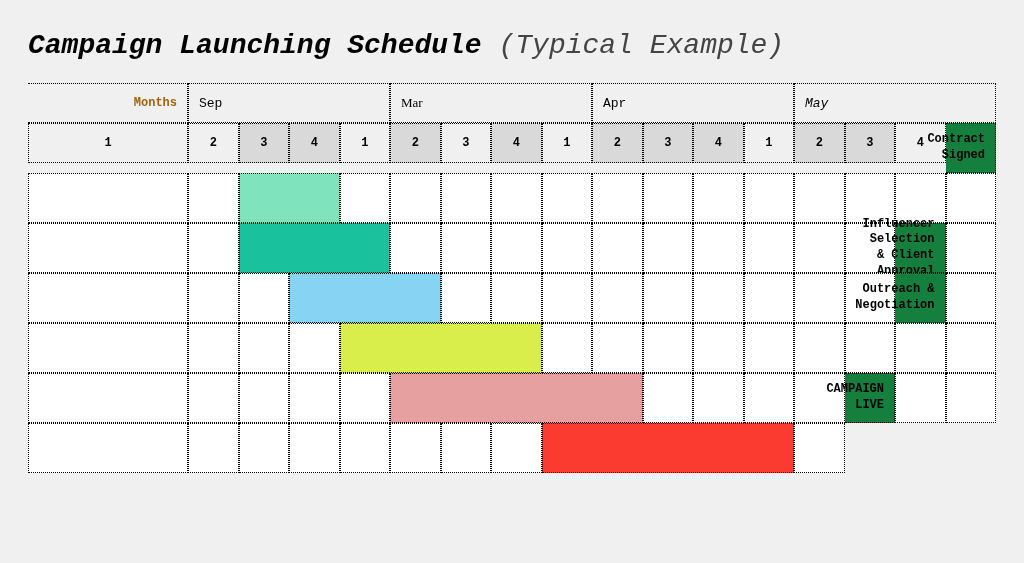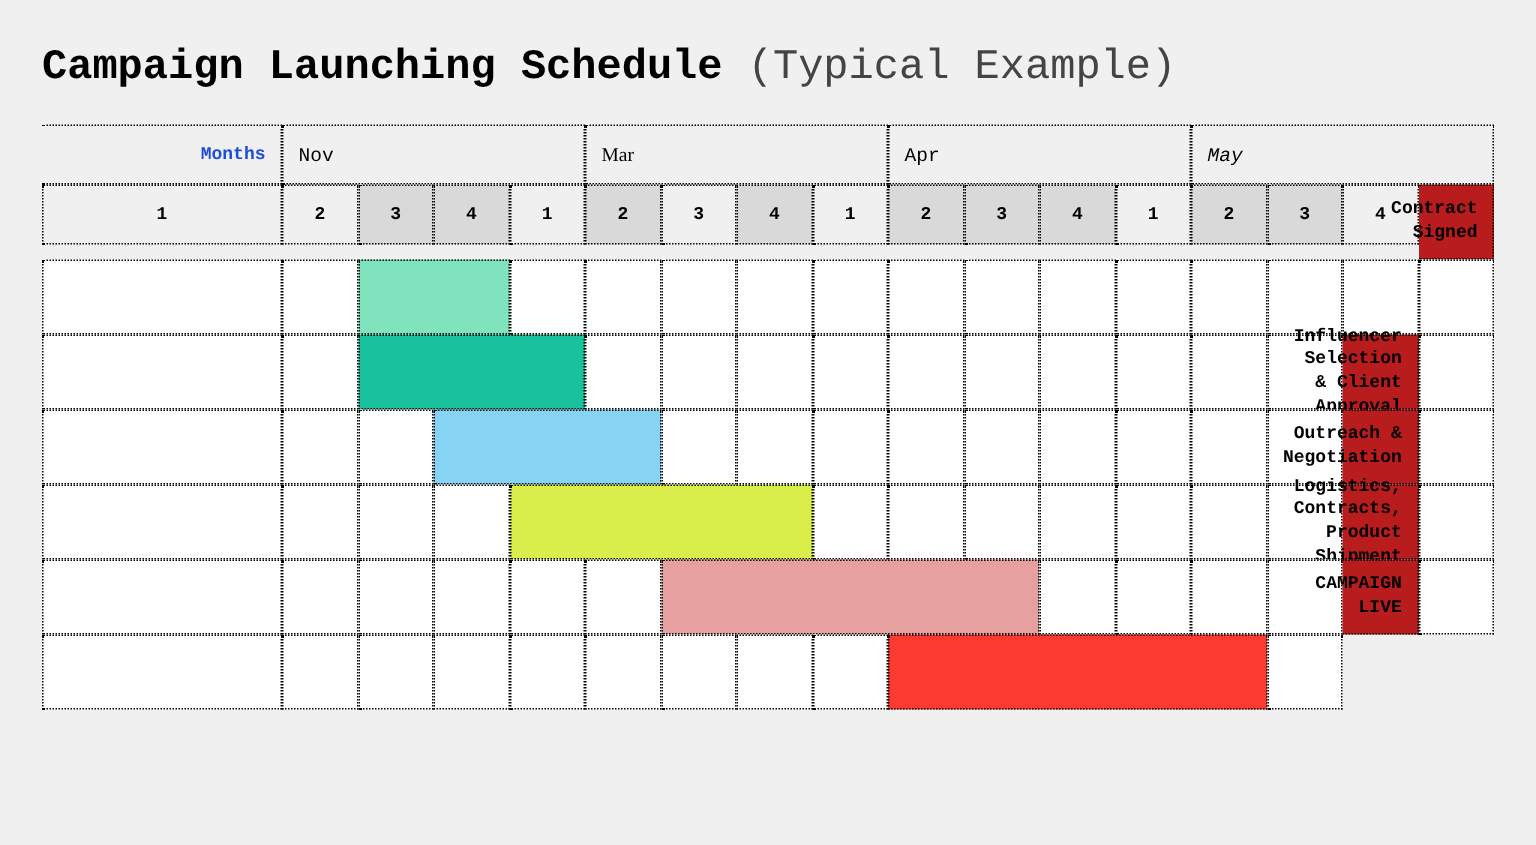--- a/index.html
+++ b/index.html
@@ -8,20 +8,21 @@
     font-family: "Courier New", Courier, monospace;
     width: 1024px;
     height: 563px;
     overflow: hidden;
   }
   .title {
     padding: 30px 25px 22px 28px;
     font-size: 28px;
     font-weight: bold;
     color: #000;
+    font-style: italic;
   }
   .title .subtitle {
     font-weight: normal;
     color: #444;
   }
   .chart-wrap {
     margin-left: 28px;
     margin-right: 28px;
   }
   .gantt {
@@ -31,21 +32,21 @@
   .hdr-label {
     font-size: 12px;
     text-align: right;
     padding-right: 10px;
     display: flex;
     align-items: center;
     justify-content: flex-end;
     border: 1px dotted #000; border-left:none;
     height: 40px;
     background: #f0f0f0;
-    color:#1d4ed8;
+    color:#a16207;
     font-weight: bold;
   }
   .hdr-label.small{ font-size:9px; font-weight:bold; color:#333; height:40px;}
   .month-cell {
     border: 1px dotted #000;
     padding-left: 10px;
     font-size: 13px;
     display:flex;
     align-items:center;
     height:40px;
@@ -65,41 +66,41 @@
   .row-label {
     font-size: 12px;
     font-weight: bold;
     text-align: right;
     padding: 4px 10px 4px 2px;
     border: 1px dotted #000; border-left:none;
     height: 50px;
     display:flex;
     align-items:center;
     justify-content:flex-end;
-    background: #b91c1c;
+    background: #15803d;
     line-height:1.3;
   }
   .data-cell {
     border: 1px dotted #000;
     height:50px;
     background:#fff;
   }
 </style>
 </head>
 <body>
 
 <div class="title">
   <span>Campaign Launching Schedule</span>
   <span class="subtitle">(Typical Example)</span>
 </div>
 
 <div class="chart-wrap">
   <div class="gantt" id="gantt">
       <div class="hdr-label">Months</div>
-      <div class="month-cell" style="grid-column: span 4;">Nov</div>
+      <div class="month-cell" style="grid-column: span 4;">Sep</div>
       <div class="month-cell" style="grid-column: span 4; font-family: Liberation Serif, serif;">Mar</div>
       <div class="month-cell" style="grid-column: span 4;">Apr</div>
       <div class="month-cell" style="grid-column: span 4; font-style: italic;">May</div>
       <div class="week-cell">1</div>
       <div class="week-cell">2</div>
       <div class="week-cell shaded">3</div>
       <div class="week-cell shaded">4</div>
       <div class="week-cell">1</div>
       <div class="week-cell shaded">2</div>
       <div class="week-cell">3</div>
@@ -164,21 +165,20 @@
       <div class="data-cell"></div>
       <div class="data-cell"></div>
       <div class="data-cell" style="grid-column: span 4; background: rgb(217, 237, 75);"></div>
       <div class="data-cell"></div>
       <div class="data-cell"></div>
       <div class="data-cell"></div>
       <div class="data-cell"></div>
       <div class="data-cell"></div>
       <div class="data-cell"></div>
       <div class="data-cell"></div>
-      <div class="row-label">Logistics, Contracts, Product Shipment</div>
       <div class="data-cell"></div>
       <div class="data-cell"></div>
       <div class="data-cell"></div>
       <div class="data-cell"></div>
       <div class="data-cell"></div>
       <div class="data-cell"></div>
       <div class="data-cell"></div>
       <div class="data-cell" style="grid-column: span 5; background: rgb(230, 160, 160);"></div>
       <div class="data-cell"></div>
       <div class="data-cell"></div>

